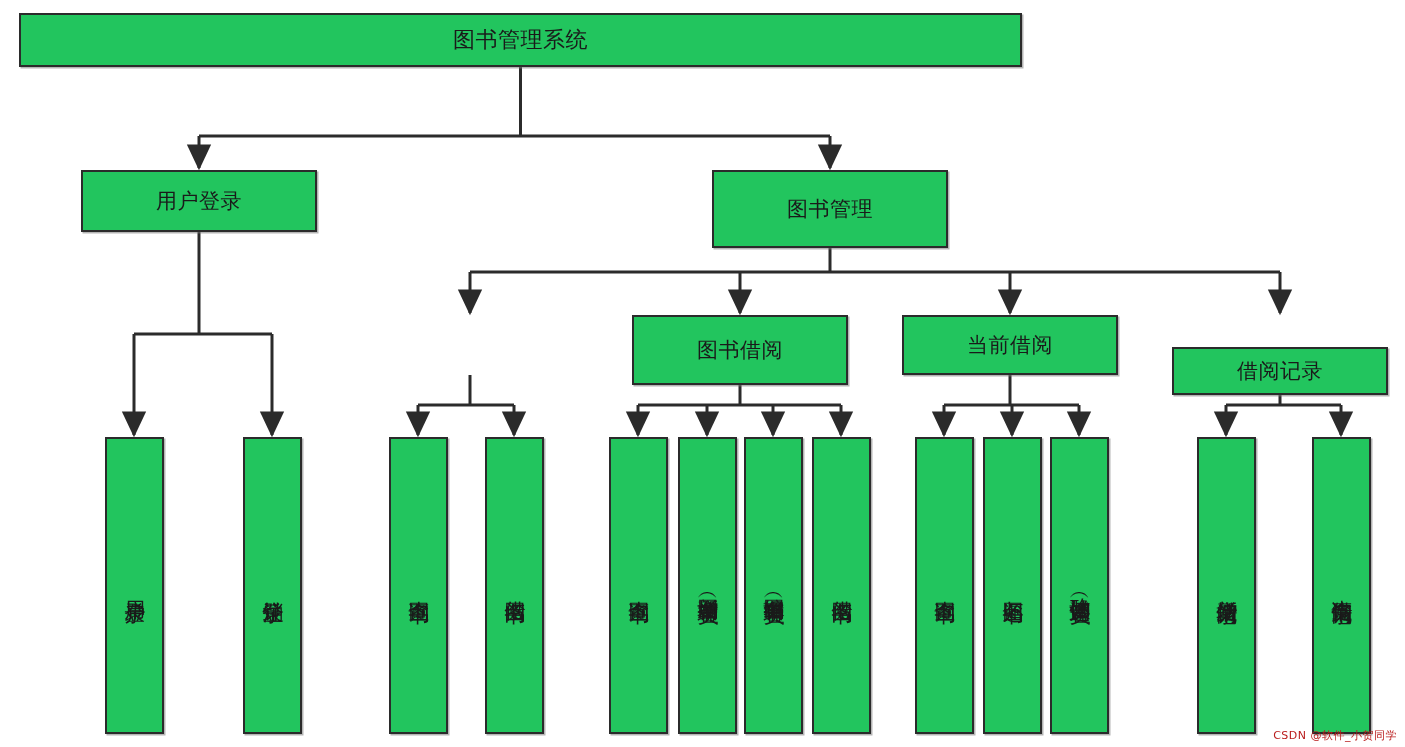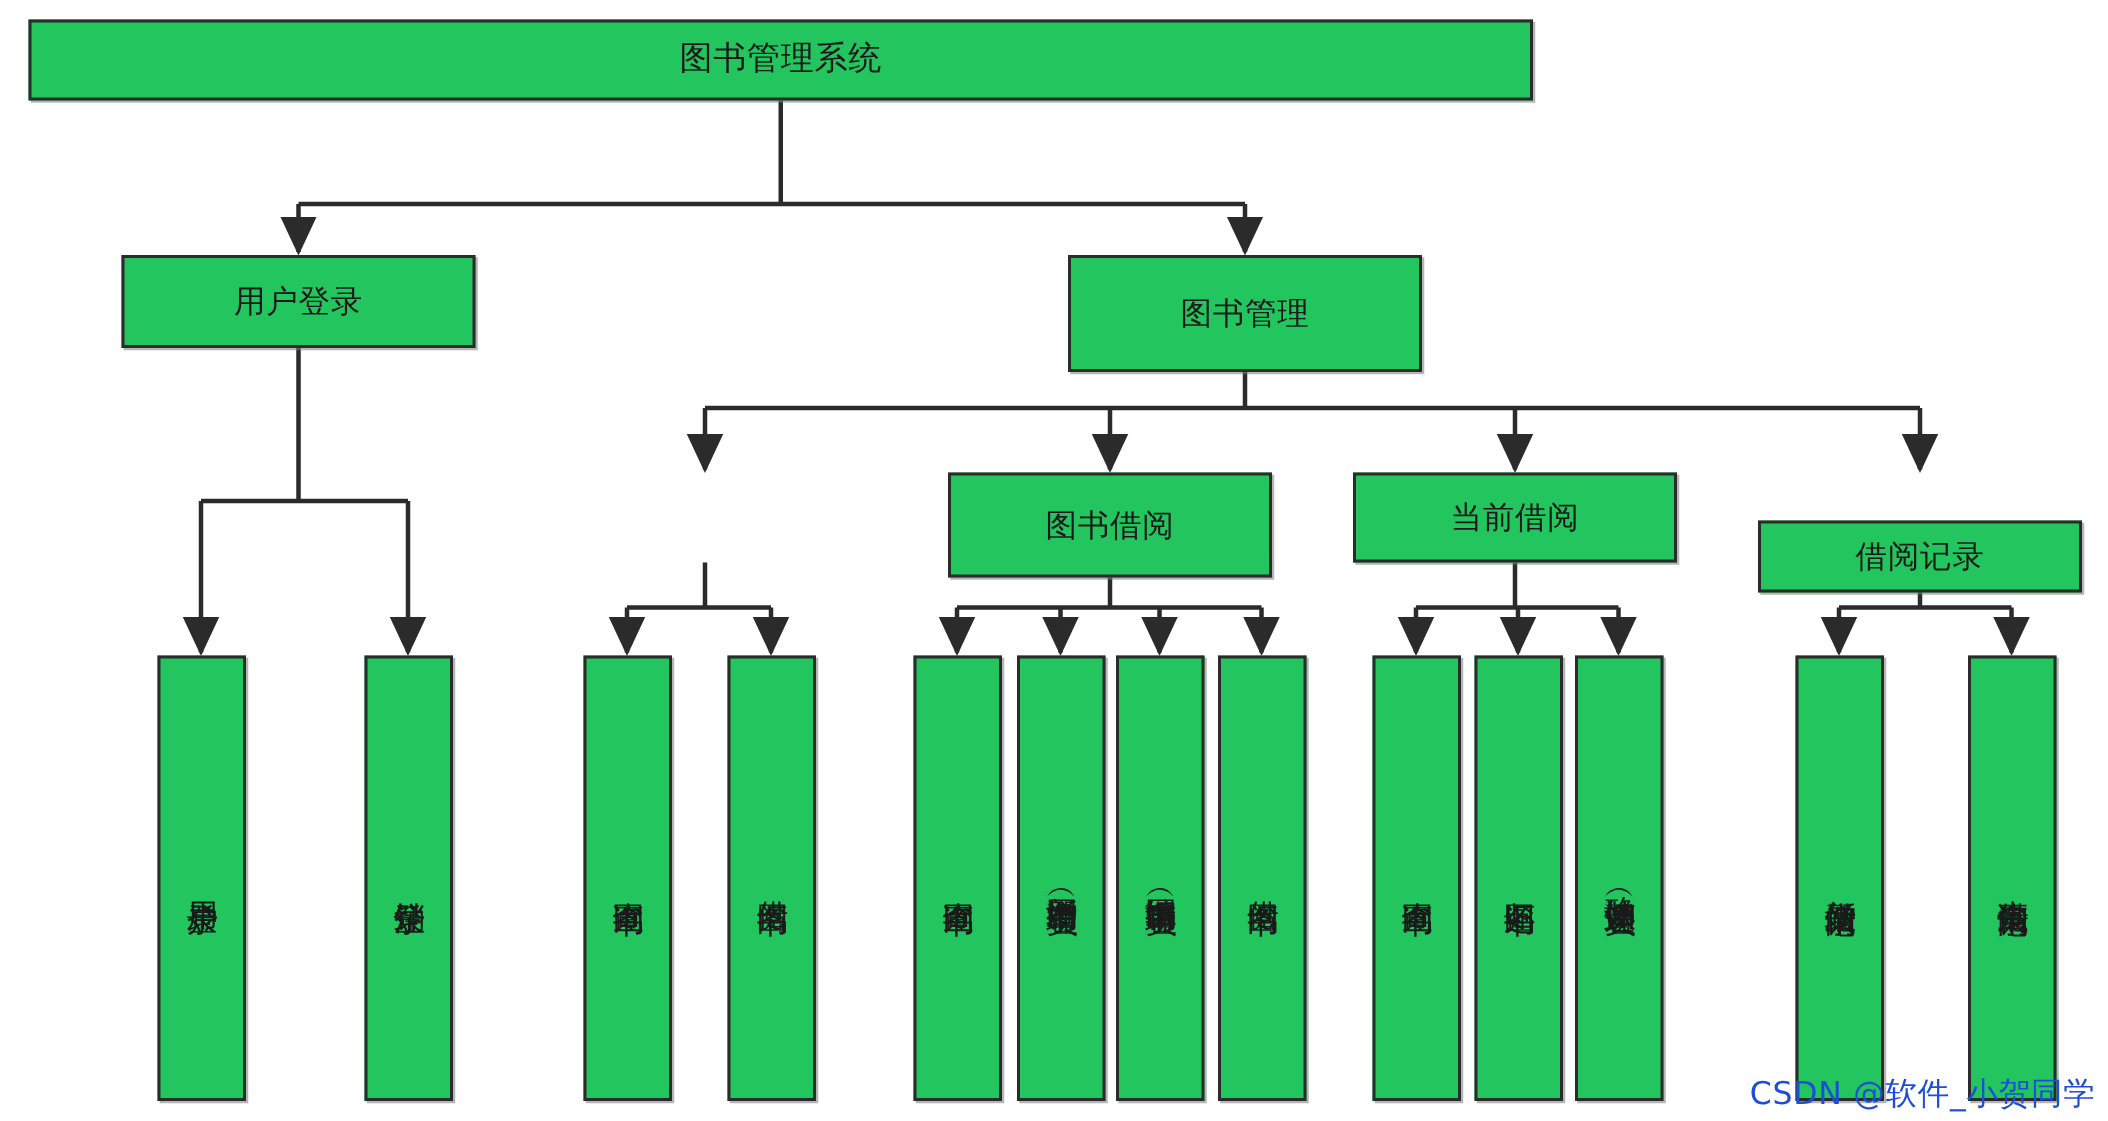--- a/index.html
+++ b/index.html
@@ -58,22 +58,22 @@
     letter-spacing: 1px;
     max-height: 100%;
   }
   #root-node .node-label {
     font-size: 22px;
   }
   #watermark {
     position: absolute;
     right: 8px;
     bottom: 4px;
-    color: #1d4ed8;
-    font-size: 21px;
+    color: #b91c1c;
+    font-size: 11px;
     letter-spacing: 0.5px;
     white-space: nowrap;
     user-select: none;
     margin-top: 40px;
   }
 </style>
 </head>
 <body>
 
 <div id="diagram-canvas">

